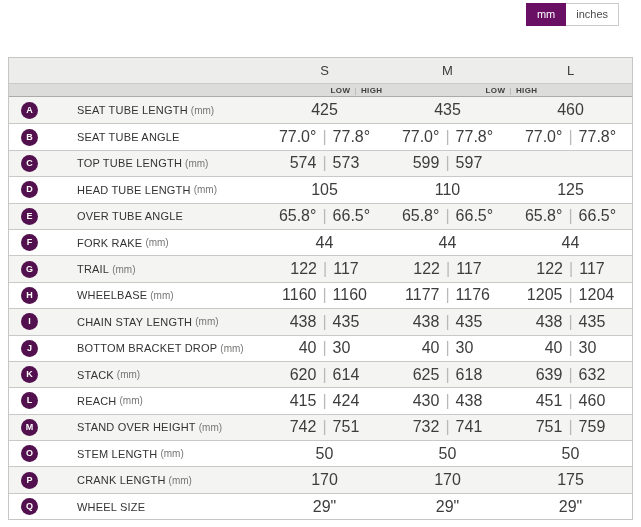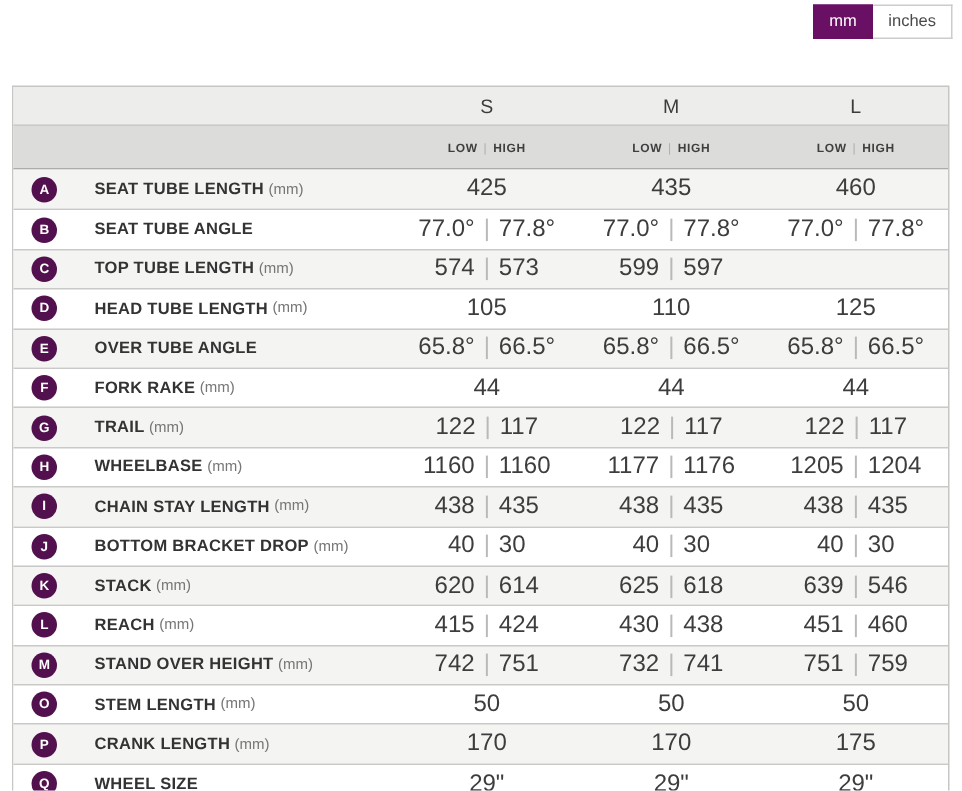--- a/index.html
+++ b/index.html
@@ -6,21 +6,21 @@
   html, body {
     width: 641px; height: 527px;
     background: #ffffff;
     font-family: "Liberation Sans", sans-serif;
     overflow: hidden;
     position: relative;
   }
   
   .unit-toggle {
     position: absolute;
-    top: 3px; right: 6px;
+    top: 3px; right: 22px;
     display: flex;
   }
   .unit-btn {
     height: 23px;
     padding: 0 10px;
     font-size: 11px;
     line-height: 21px;
     font-family: "Liberation Sans", sans-serif;
     border: 1px solid #cccccb;
     background: #ffffff;
@@ -52,24 +52,25 @@
     white-space: nowrap;
   }
   
   .hdr-row {
     height: 25px;
     background: #ededec;
   }
   .hdr-row .cell-val { font-size: 13px; color: #3c3c3c; }
   
   .sub-row {
-    height: 30px;
+    height: 14px;
     background: #dcdcdb;
     border-top: 1px solid #c9c9c8;
     border-bottom: 1px solid #ababaa;
+    gap: 32px;
   }
   .sub-row .cell-val { font-size: 8px; font-weight: bold; color: #3f3f3f; letter-spacing: 0.4px; }
   .sub-pipe { color: #adadac; font-weight: normal; margin: 0 4px; }
   
   .rows .trow {
     height: 26.4px;
     background: #ffffff;
     border-top: 1px solid #c9c9c8;
   }
   .rows .trow:first-child { border-top: none; }
@@ -79,23 +80,23 @@
     width: 17px; height: 17px;
     border-radius: 50%;
     background: #53104e;
     color: #ffffff;
     font-size: 9px;
     font-weight: bold;
     line-height: 17px;
     text-align: center;
   }
   .row-label {
-    margin-left: 25px;
+    margin-left: 39px;
     font-size: 11px;
-    font-weight: bold;
+    font-weight: normal;
     color: #333333;
     letter-spacing: 0.2px;
     white-space: nowrap;
   }
   .row-unit {
     margin-left: 3px;
     font-size: 10px;
     color: #767675;
     white-space: nowrap;
   }
@@ -236,21 +237,21 @@
   </div>
 
   <div class="trow">
     <div class="cell-label">
       <span class="badge">K</span>
       <span class="row-label">STACK</span>
       <span class="row-unit">(mm)</span>
     </div>
     <div class="cell-val"><span>620</span><span class="vpipe">|</span><span>614</span></div>
     <div class="cell-val"><span>625</span><span class="vpipe">|</span><span>618</span></div>
-    <div class="cell-val"><span>639</span><span class="vpipe">|</span><span>546</span></div>
+    <div class="cell-val"><span>639</span><span class="vpipe">|</span><span>632</span></div>
   </div>
 
   <div class="trow">
     <div class="cell-label">
       <span class="badge">L</span>
       <span class="row-label">REACH</span>
       <span class="row-unit">(mm)</span>
     </div>
     <div class="cell-val"><span>415</span><span class="vpipe">|</span><span>424</span></div>
     <div class="cell-val"><span>430</span><span class="vpipe">|</span><span>438</span></div>

